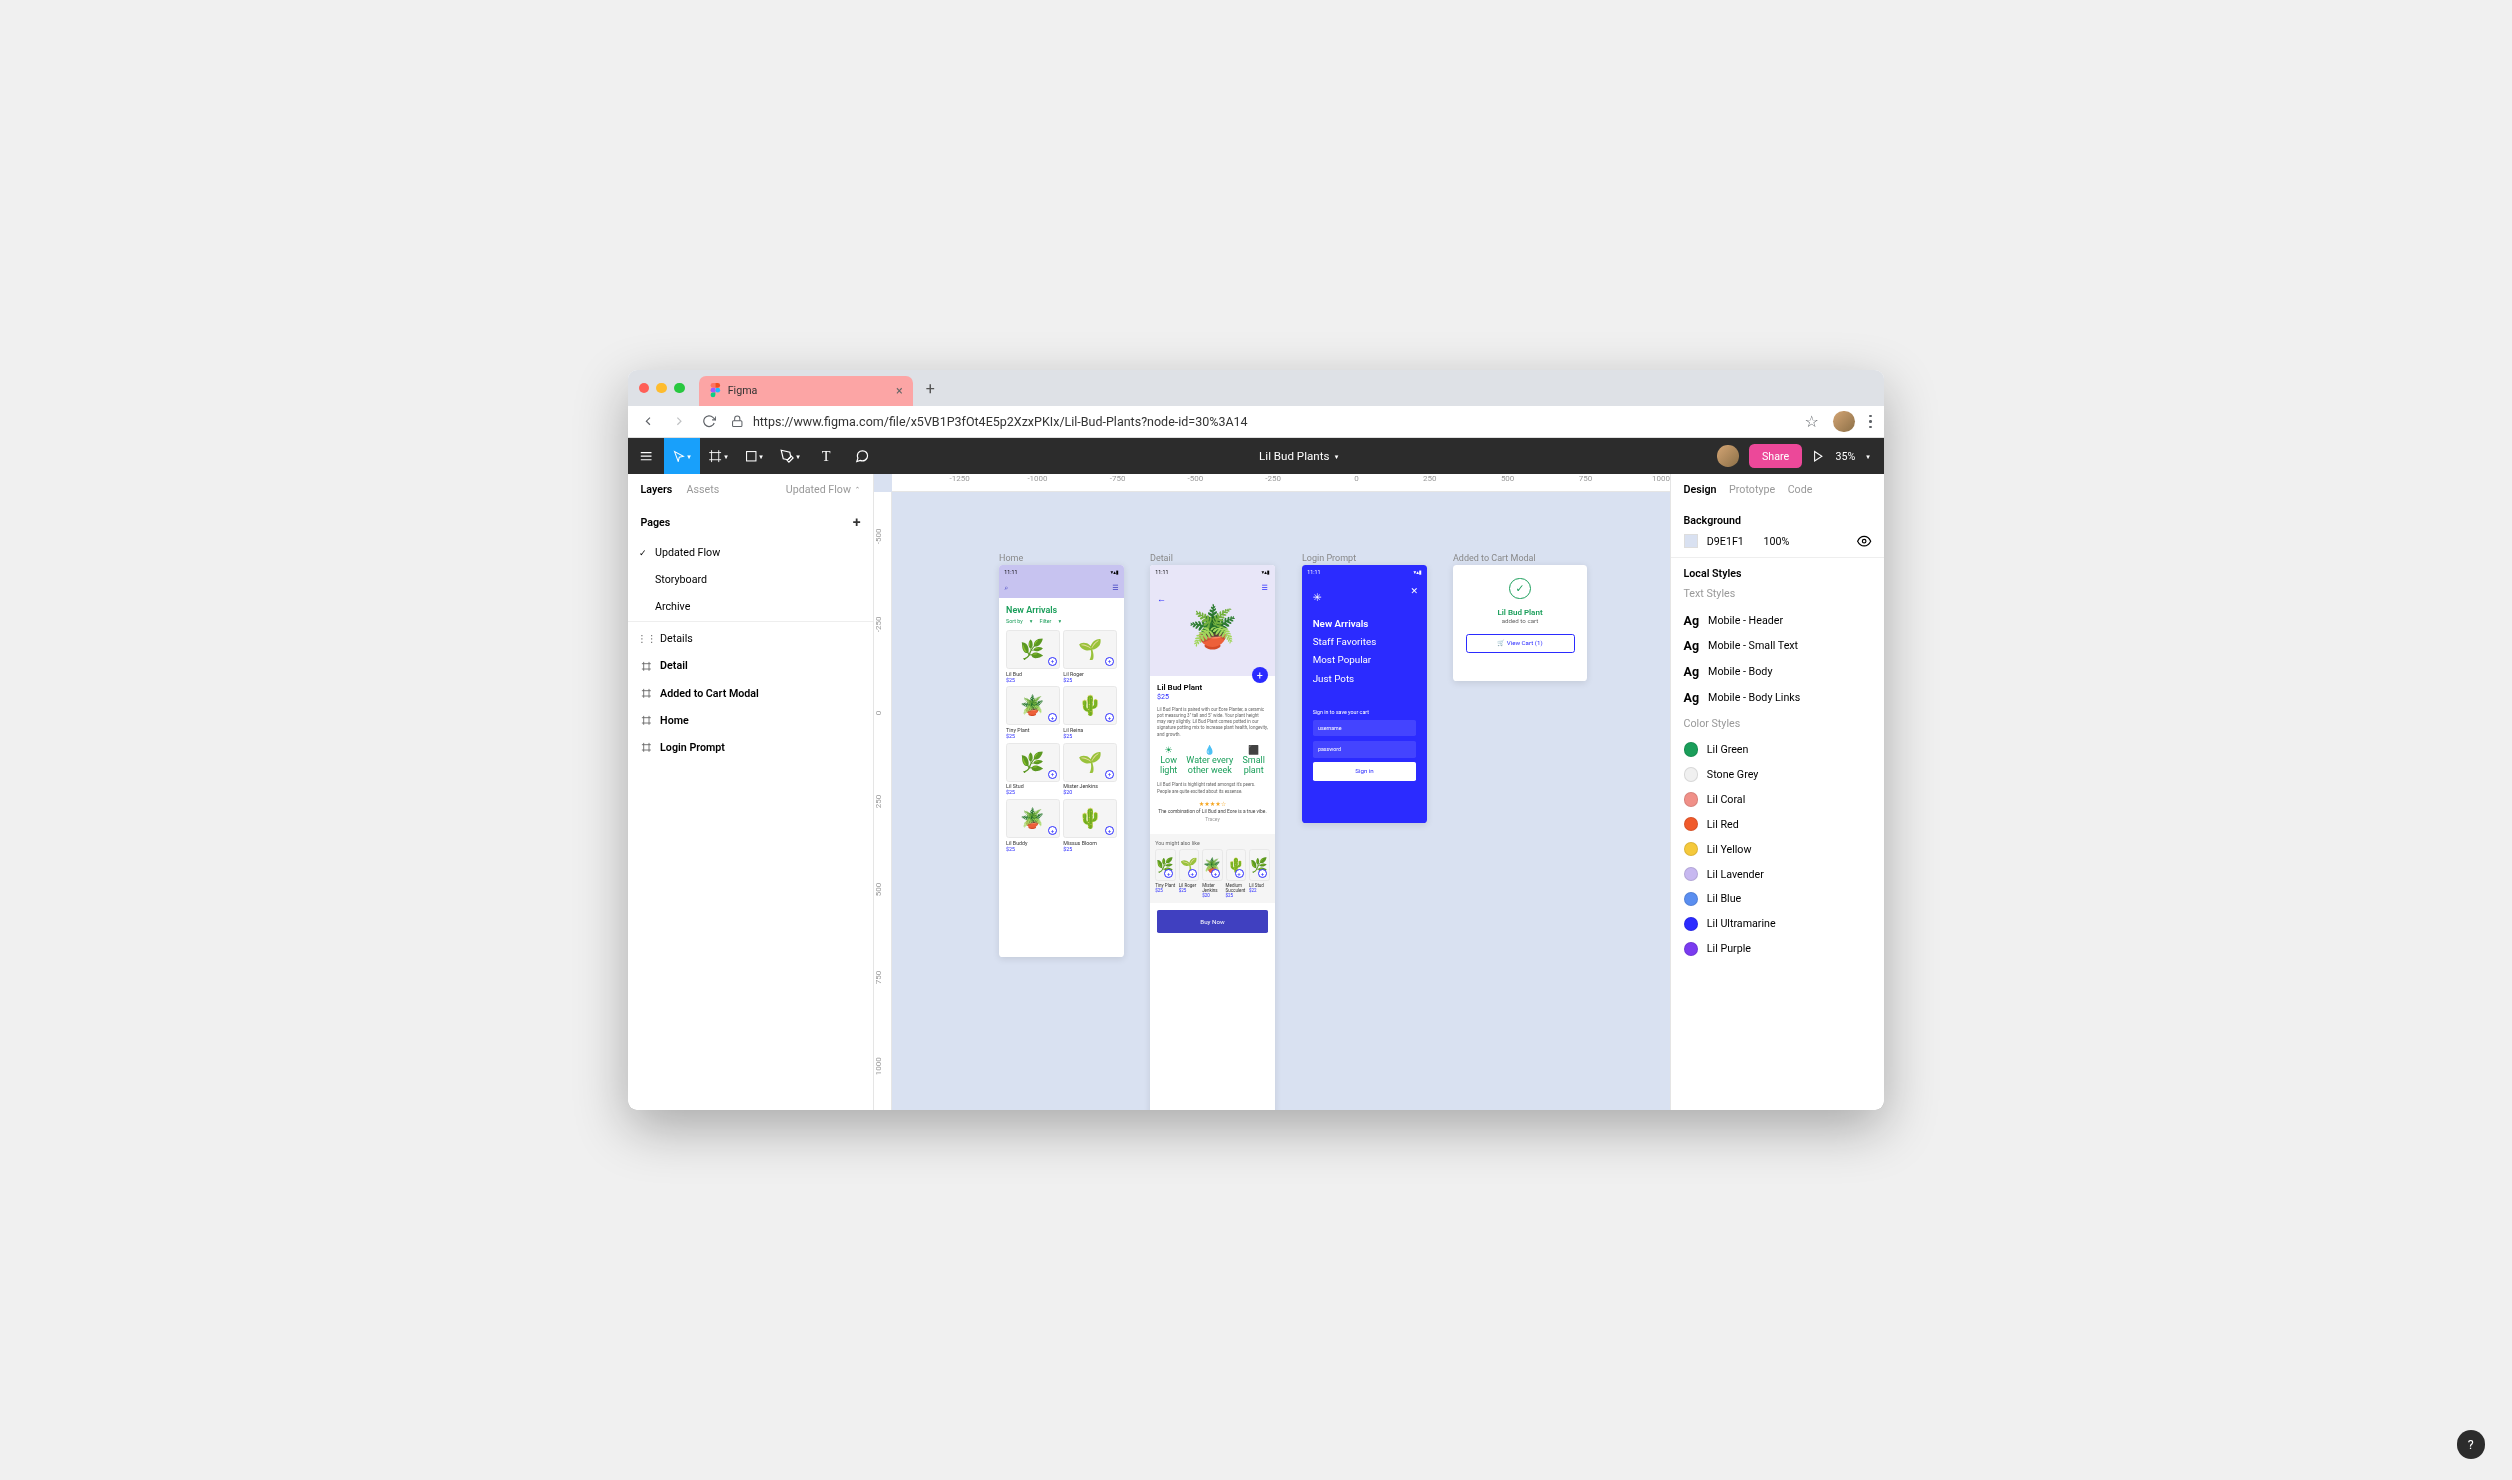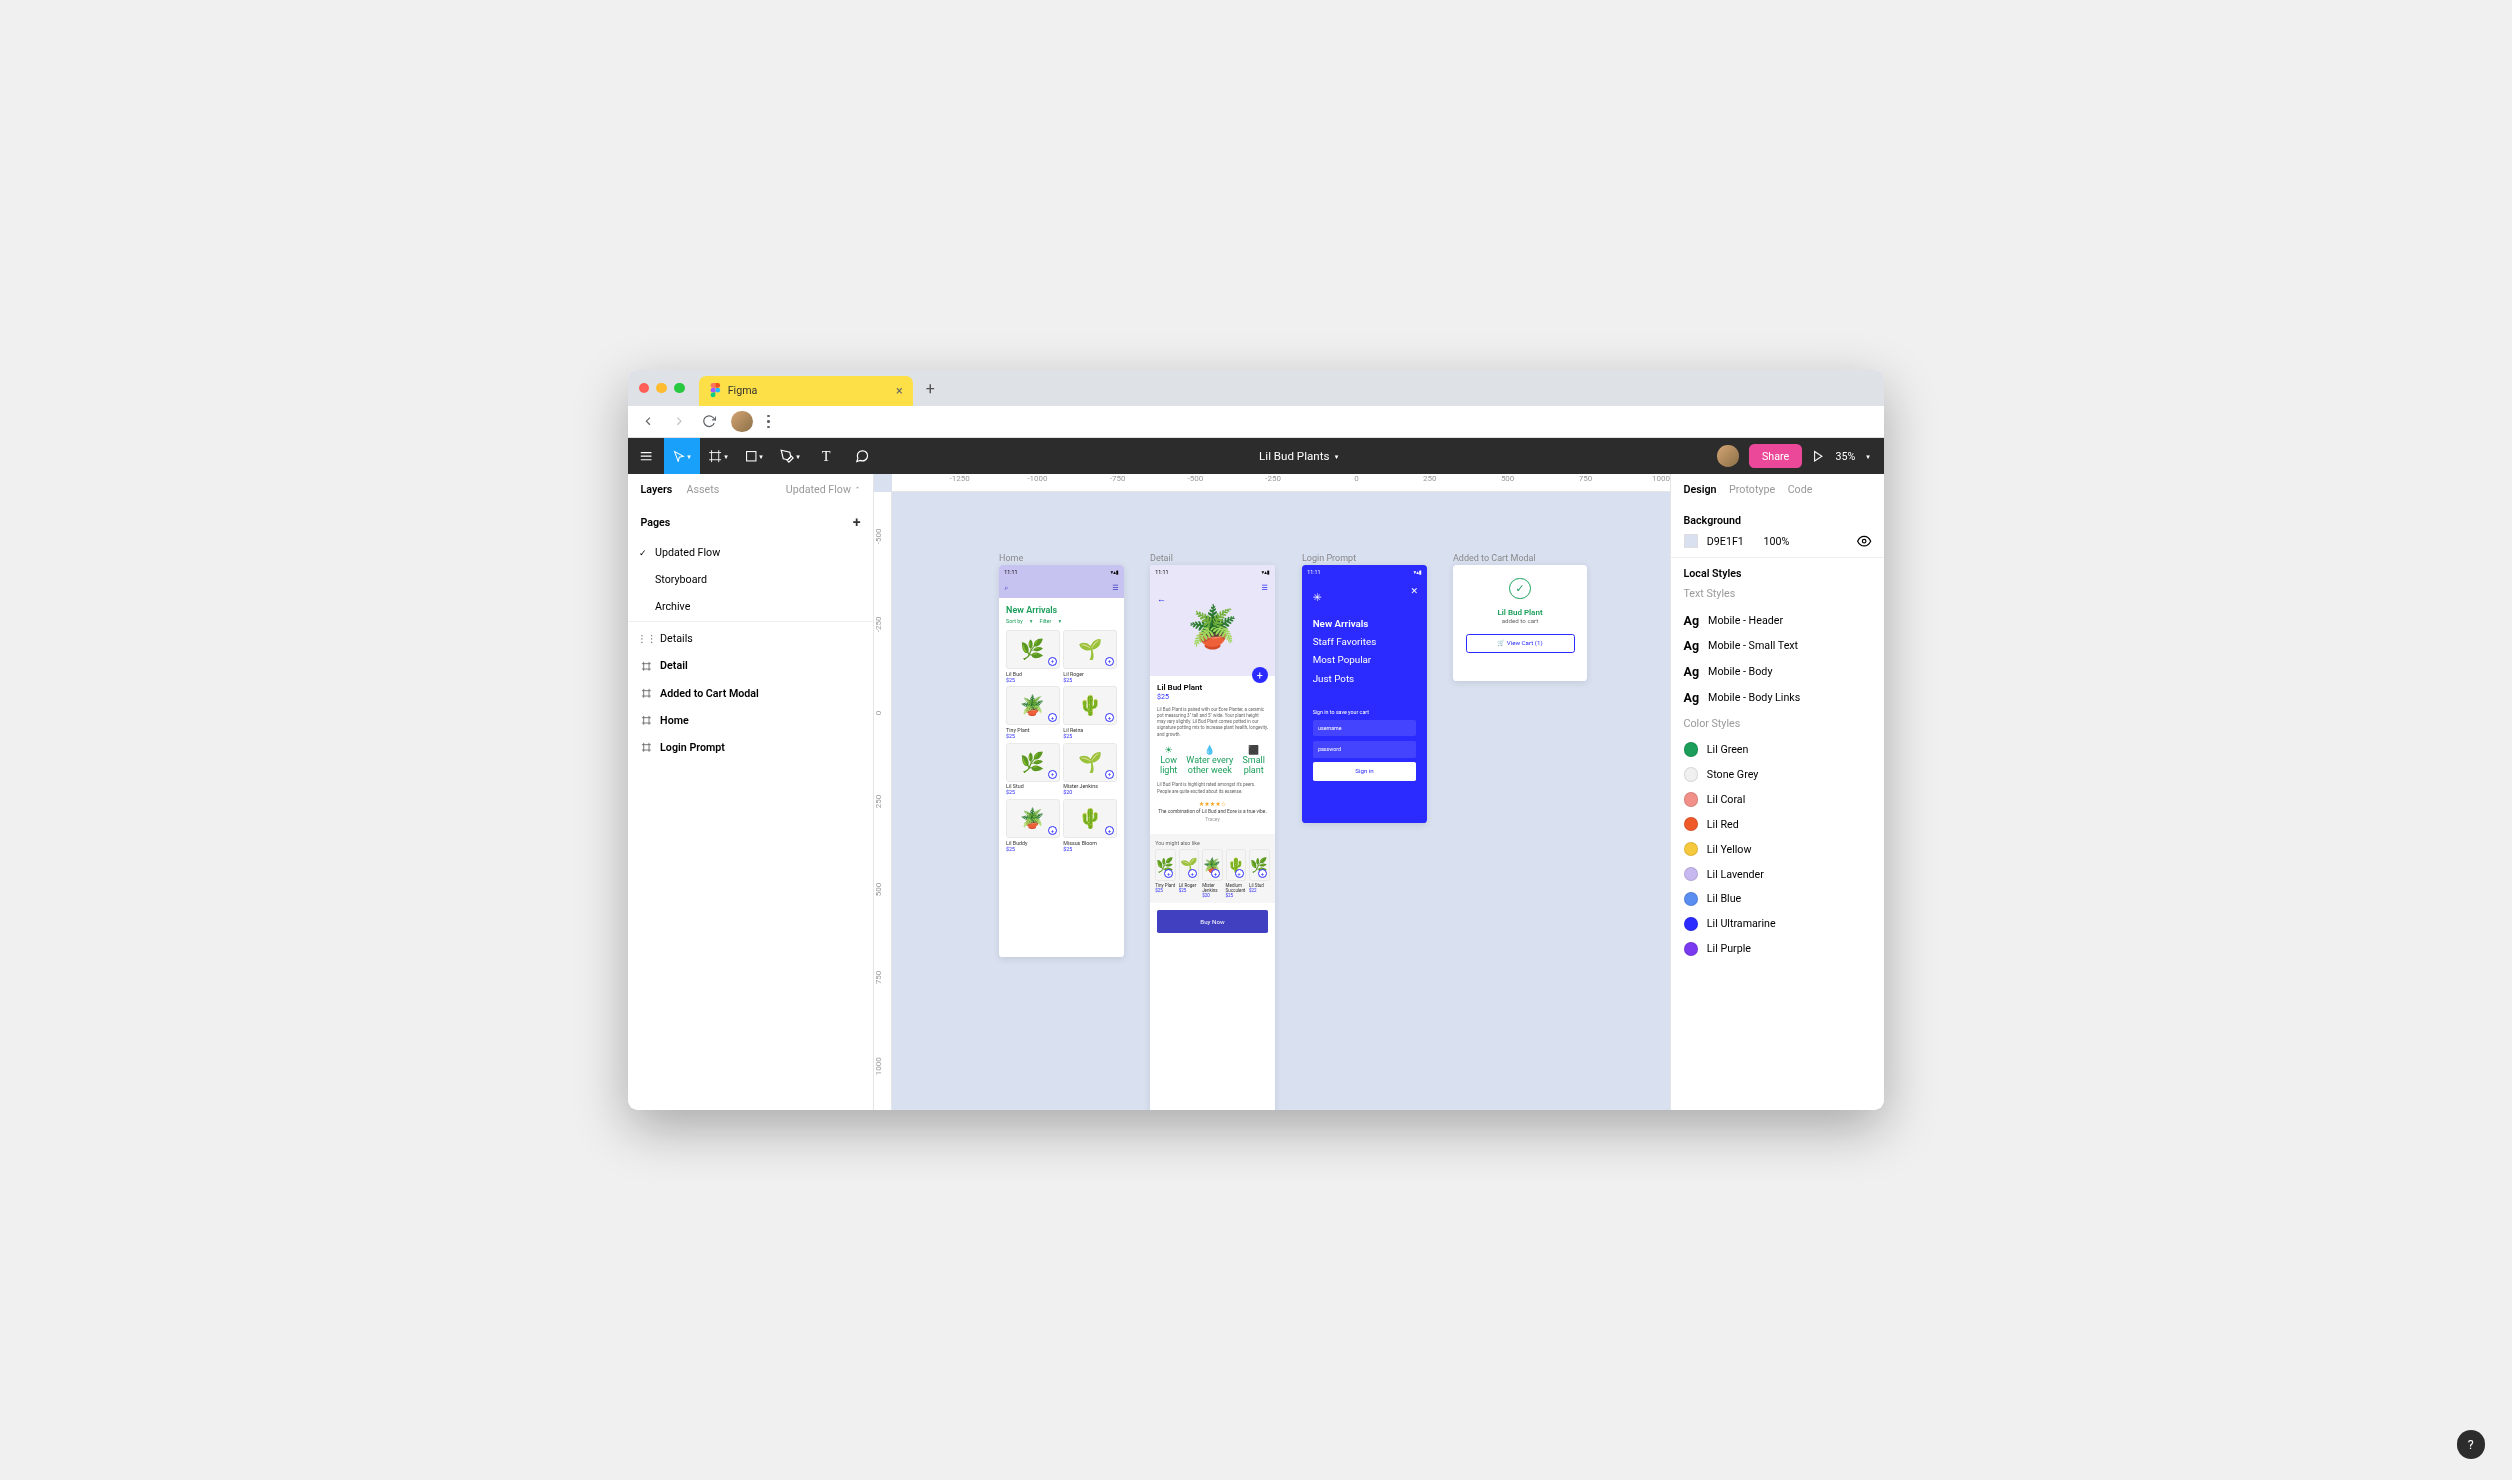--- a/index.html
+++ b/index.html
@@ -4,21 +4,21 @@
 <style>
 * { margin: 0; padding: 0; box-sizing: border-box; font-family: -apple-system, BlinkMacSystemFont, "Segoe UI", Roboto, sans-serif; }
 body { background: #f0f0f0; display: flex; justify-content: center; align-items: center; height: 100vh; }
 .browser-window { width: 1256px; height: 740px; background: #fff; border-radius: 9px; box-shadow: 0 18px 53px rgba(0,0,0,0.3); display: flex; flex-direction: column; overflow: hidden; }
 .chrome-tabbar { height: 36px; background: #dee1e6; display: flex; align-items: center; padding: 0 10.7px; }
 .traffic-lights { display: flex; gap: 7.1px; margin-right: 14.3px; }
 .dot { width: 10.7px; height: 10.7px; border-radius: 50%; }
 .dot.red { background: #ff5f57; }
 .dot.yellow { background: #febc2e; }
 .dot.green { background: #28c840; }
-.tab { background: #fde047; height: 30px; border-radius: 7.1px 7.1px 0 0; display: flex; align-items: center; padding: 0 10.7px; gap: 7.1px; margin-top: 5.3px; width: 214px; font-size: 10.7px; color: #333; }
+.tab { background: #fca5a5; height: 30px; border-radius: 7.1px 7.1px 0 0; display: flex; align-items: center; padding: 0 10.7px; gap: 7.1px; margin-top: 5.3px; width: 214px; font-size: 10.7px; color: #333; }
 .tab-close { margin-left: auto; cursor: pointer; font-size: 12.5px; color: #666; }
 .new-tab { margin-left: 12.5px; color: #555; font-size: 16px; cursor: pointer; }
 .chrome-url { height: 32px; background: #fff; display: flex; align-items: center; padding: 0 12.5px; gap: 14.3px; border-bottom: 0.9px solid #e0e0e0; }
 .nav-btn { width: 16px; height: 16px; display: flex; align-items: center; justify-content: center; color: #5f6368; cursor: pointer; }
 .url-bar { flex: 1; display: flex; align-items: center; gap: 9px; font-size: 12.5px; color: #333; }
 .lock { color: #5f6368; }
 .star { margin-left: auto; color: #5f6368; font-size: 16px; }
 .avatar-sm { width: 21.4px; height: 21.4px; border-radius: 50%; background: linear-gradient(135deg,#d4a574,#8b6f47); }
 .menu-dots { display: flex; flex-direction: column; gap: 2.7px; cursor: pointer; }
 .menu-dots span { width: 2.7px; height: 2.7px; background: #5f6368; border-radius: 50%; }
@@ -157,20 +157,30 @@
         <svg width="14.3" height="14.3" viewBox="0 0 24 24" fill="none" stroke="currentColor" stroke-width="2">
           <polyline points="9 18 15 12 9 6"></polyline>
         </svg>
       </div>
     <div class="nav-btn">
         <svg width="14.3" height="14.3" viewBox="0 0 24 24" fill="none" stroke="currentColor" stroke-width="2">
           <polyline points="23 4 23 10 17 10"></polyline>
           <path d="M20.49 15a9 9 0 11-2.12-9.36L23 10"></path>
         </svg>
       </div>
+    <div class="url-bar">
+      <span class="lock">
+          <svg width="12.5" height="12.5" viewBox="0 0 24 24" fill="none" stroke="currentColor" stroke-width="2">
+            <rect x="3" y="11" width="18" height="11" rx="2"></rect>
+            <path d="M7 11V7a5 5 0 0110 0v4"></path>
+          </svg>
+        </span>
+      <span>https://www.figma.com/file/x5VB1P3fOt4E5p2XzxPKIx/Lil-Bud-Plants?node-id=30%3A14</span>
+      <span class="star">☆</span>
+    </div>
     <div class="avatar-sm"></div>
     <div class="menu-dots">
         <span></span>
         <span></span>
         <span></span>
       </div>
   </div>
 
   <div class="figma-app">
     <div class="figma-toolbar">

